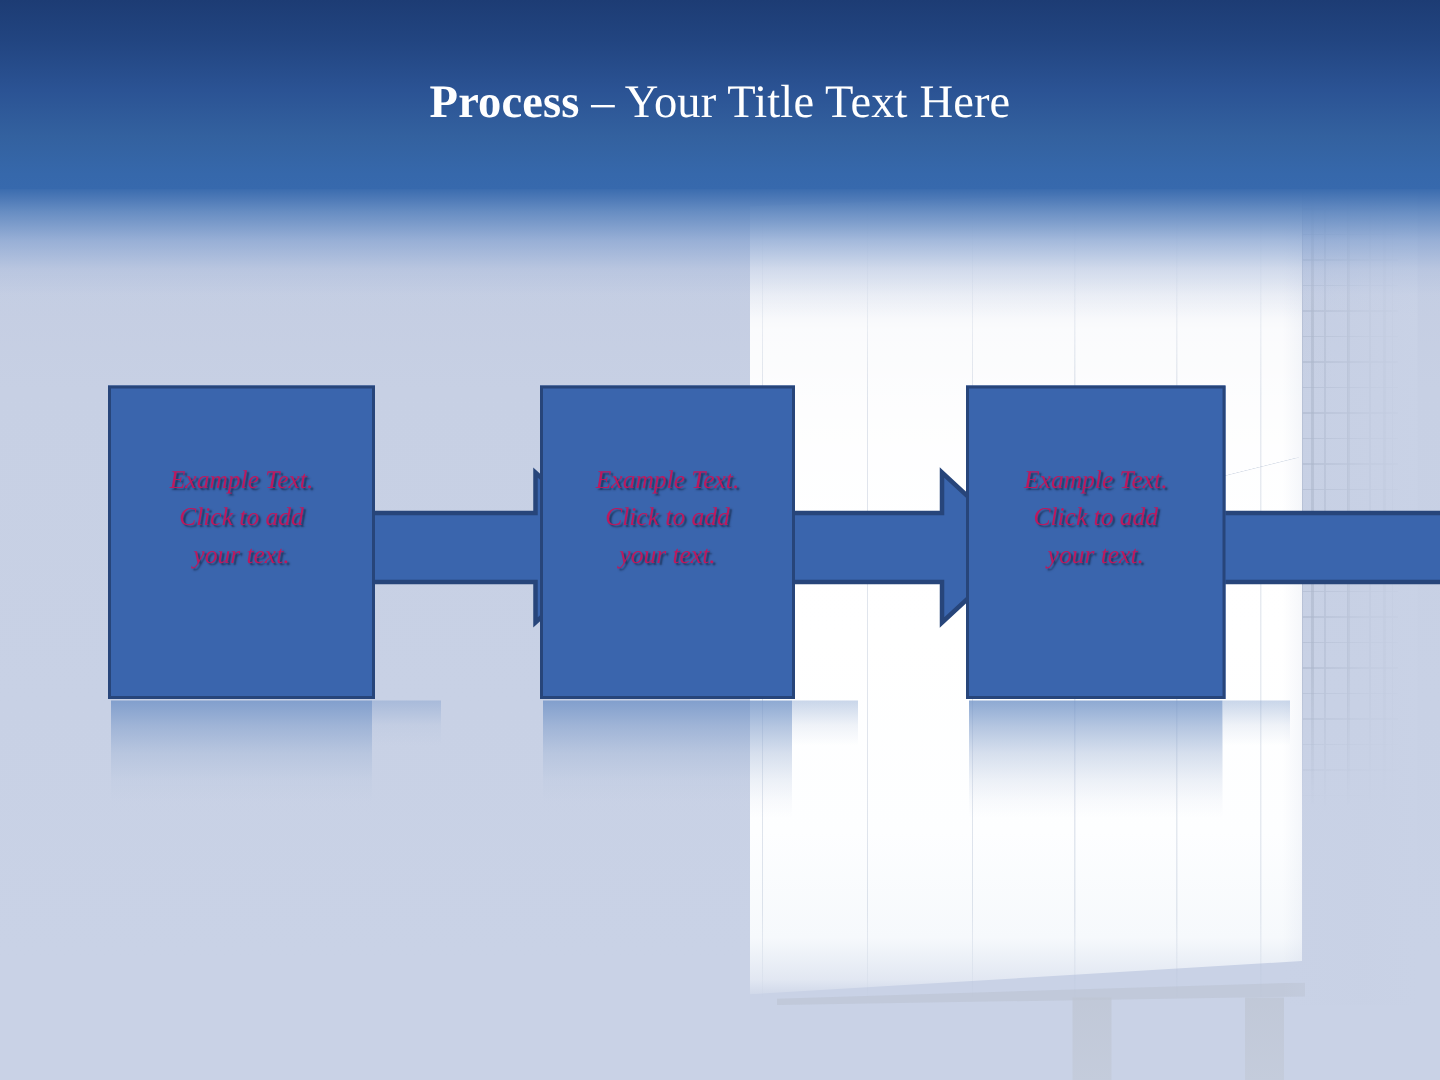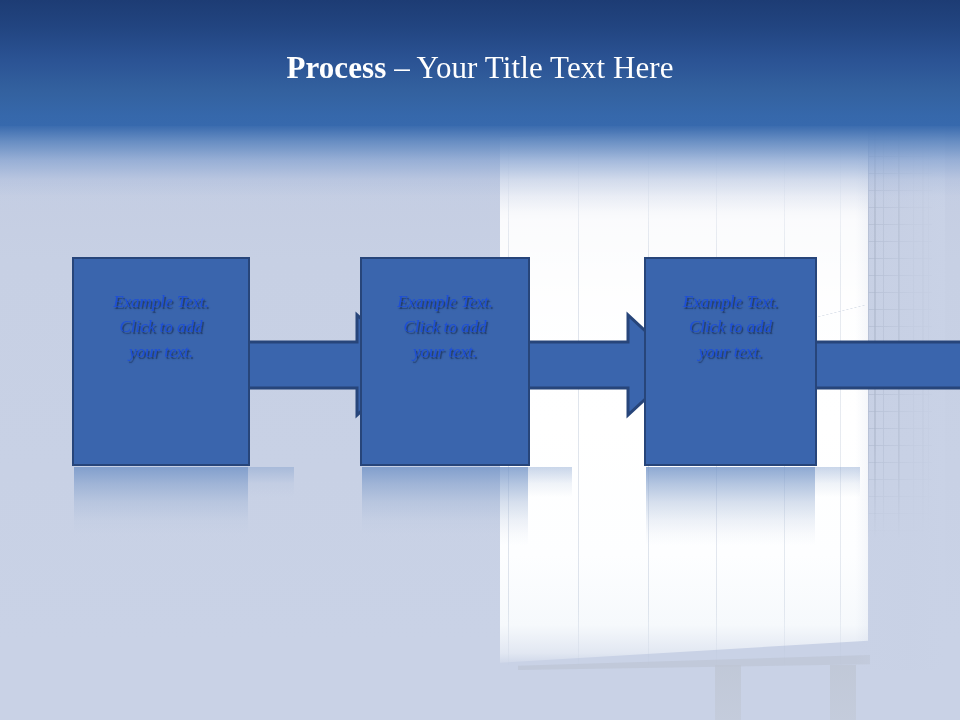--- a/index.html
+++ b/index.html
@@ -224,27 +224,27 @@
     height: 209px;
     background: #3a65ad;
     border: 2px solid #27457a;
     box-sizing: border-box;
     z-index: 3;
   }
 
   .step-text {
     position: absolute;
     left: 0;
-    top: 32px;
+    top: 50px;
     width: 100%;
     text-align: center;
     font-style: italic;
     font-size: 17px;
     line-height: 25px;
-    color: #1d4ed8;
+    color: #be185d;
     text-shadow: 1.5px 1.5px 1.2px rgba(22,40,72,0.75);
     z-index: 4;
     pointer-events: none;
   }
 
   .arrow {
     position: absolute;
     top: 58px;
     height: 100px;
     z-index: 2;

